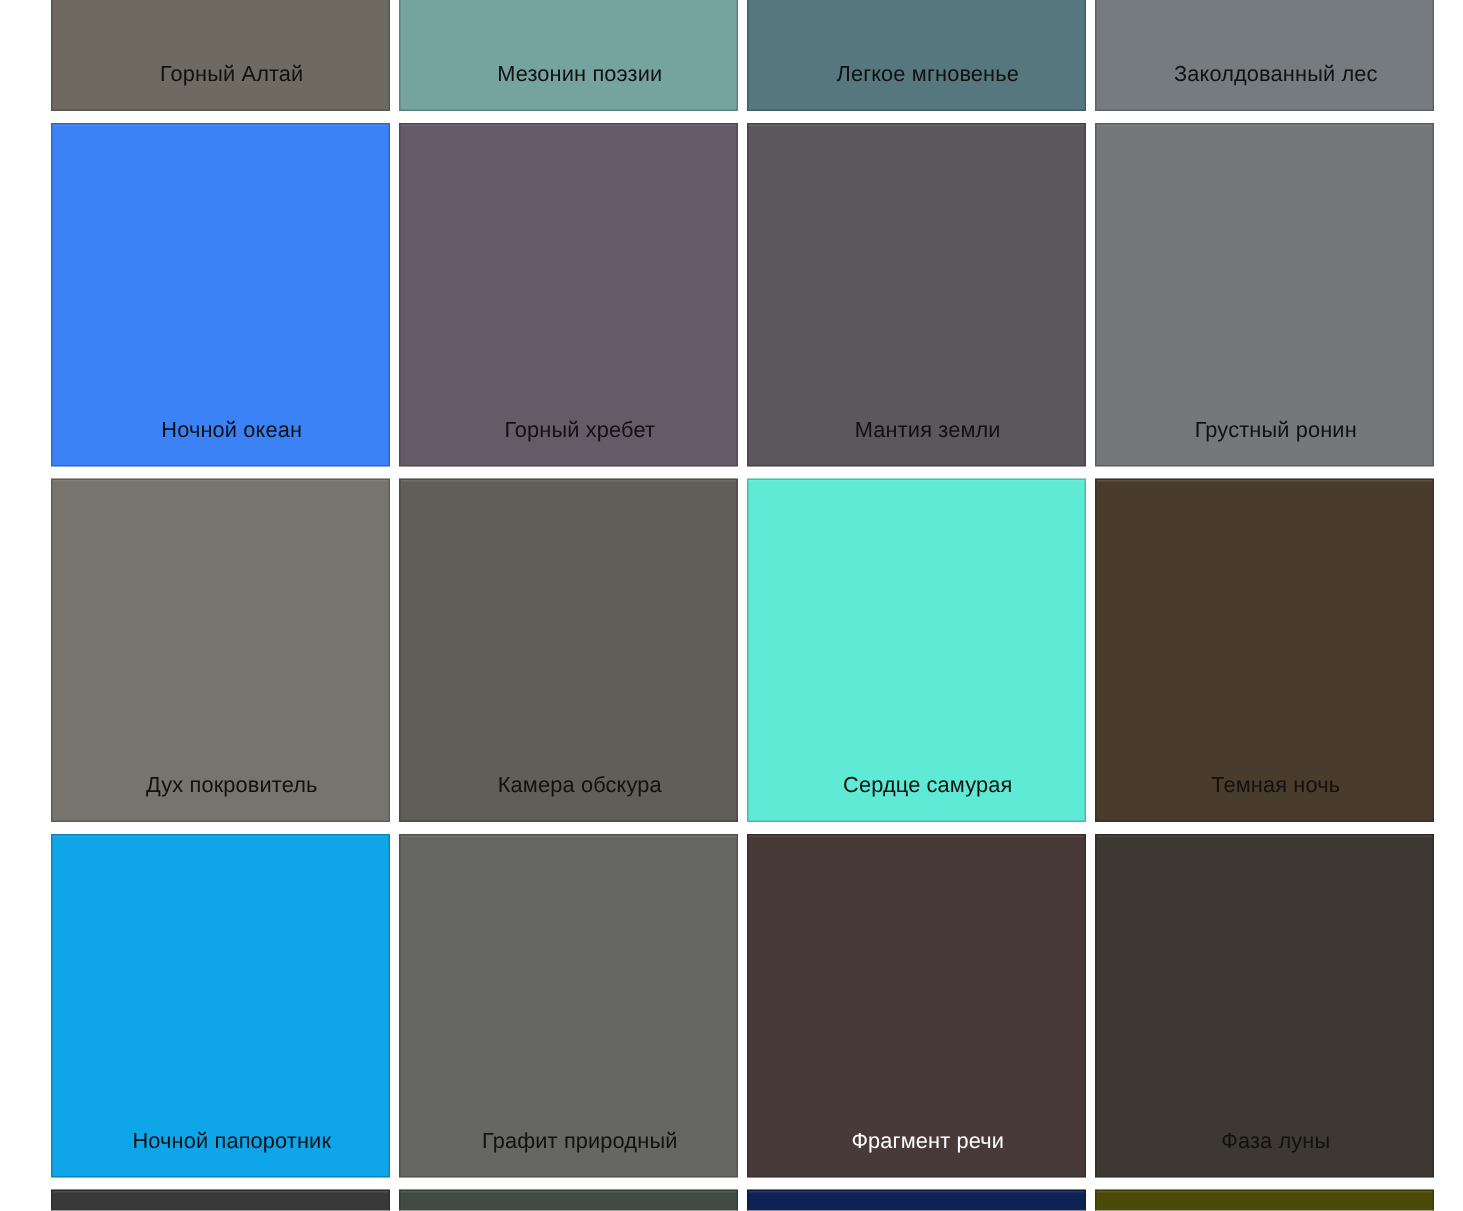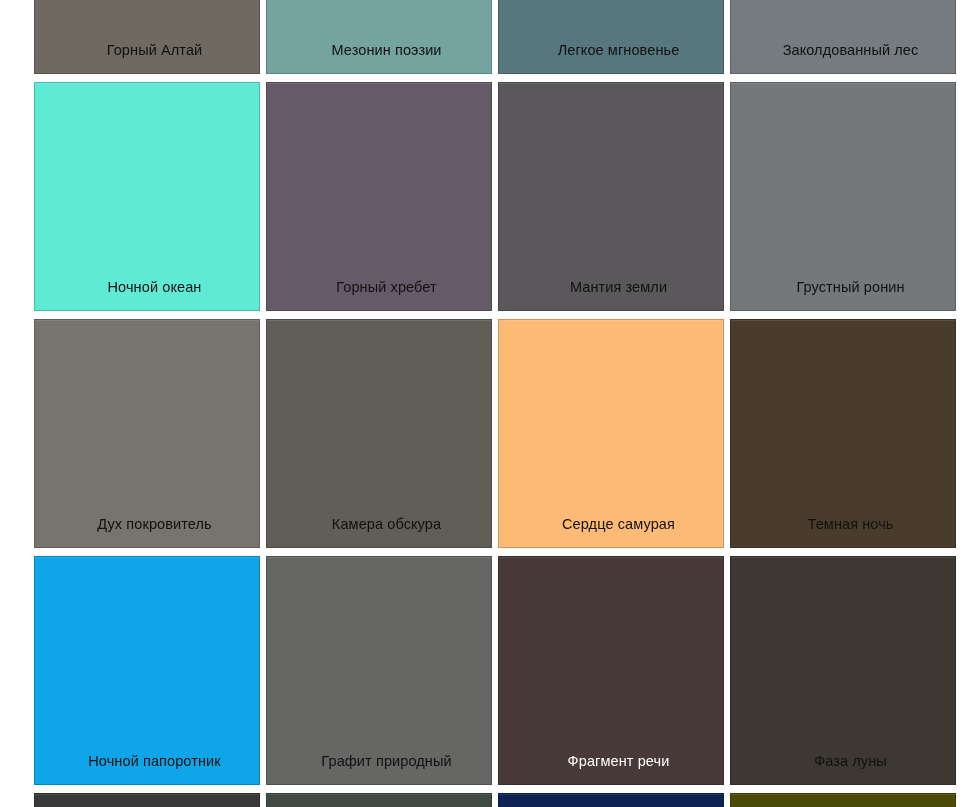--- a/index.html
+++ b/index.html
@@ -78,39 +78,39 @@
       </div>
       <div class="swatch-card" style="background-color: rgb(116, 163, 160);">
         <span class="swatch-label">Мезонин поэзии</span>
       </div>
       <div class="swatch-card" style="background-color: rgb(85, 119, 125);">
         <span class="swatch-label">Легкое мгновенье</span>
       </div>
       <div class="swatch-card" style="background-color: rgb(118, 123, 128);">
         <span class="swatch-label">Заколдованный лес</span>
       </div>
-      <div class="swatch-card" style="background-color: #5eead4;">
+      <div class="swatch-card" style="background-color: #3b82f6;">
         <span class="swatch-label">Ночной океан</span>
       </div>
       <div class="swatch-card" style="background-color: rgb(101, 91, 104);">
         <span class="swatch-label">Горный хребет</span>
       </div>
       <div class="swatch-card" style="background-color: rgb(90, 88, 90);">
         <span class="swatch-label">Мантия земли</span>
       </div>
       <div class="swatch-card" style="background-color: rgb(116, 120, 122);">
         <span class="swatch-label">Грустный ронин</span>
       </div>
       <div class="swatch-card" style="background-color: rgb(119, 115, 109);">
         <span class="swatch-label">Дух покровитель</span>
       </div>
       <div class="swatch-card" style="background-color: rgb(96, 94, 87);">
         <span class="swatch-label">Камера обскура</span>
       </div>
-      <div class="swatch-card" style="background-color: #fdba74;">
+      <div class="swatch-card" style="background-color: #5eead4;">
         <span class="swatch-label">Сердце самурая</span>
       </div>
       <div class="swatch-card" style="background-color: rgb(74, 60, 45);">
         <span class="swatch-label">Темная ночь</span>
       </div>
       <div class="swatch-card" style="background-color: #0ea5e9;">
         <span class="swatch-label">Ночной папоротник</span>
       </div>
       <div class="swatch-card" style="background-color: rgb(102, 102, 100);">
         <span class="swatch-label">Графит природный</span>

